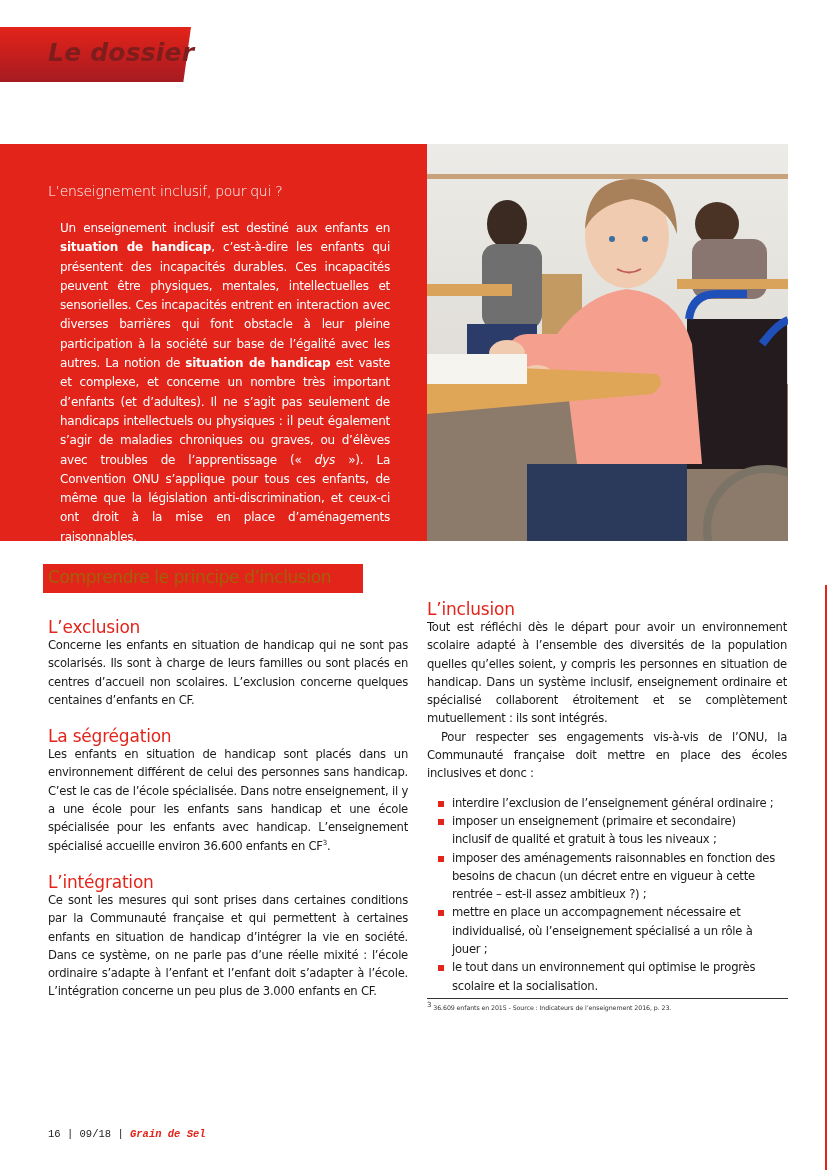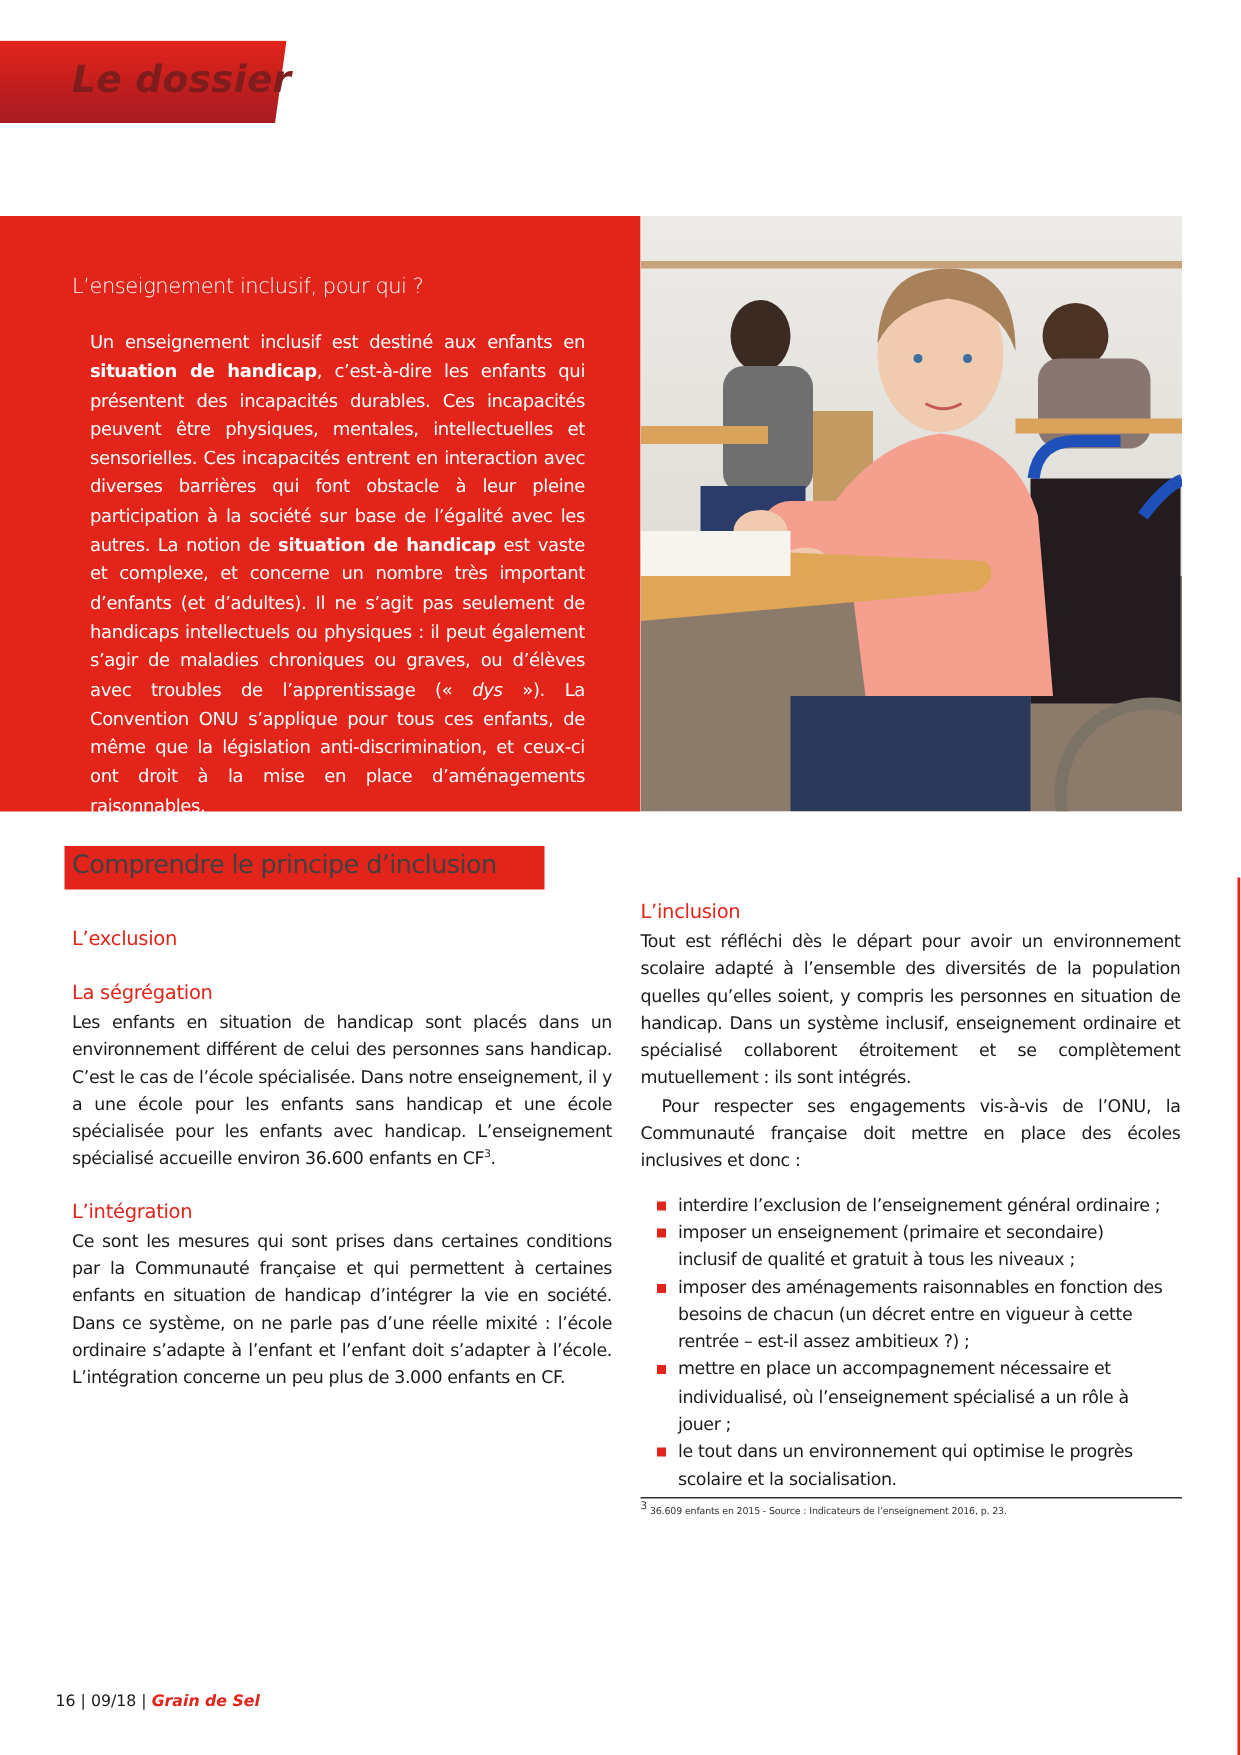--- a/index.html
+++ b/index.html
@@ -35,32 +35,32 @@
     .intro-text b { font-weight: bold; }
     .photo {
       position: absolute; left: 427px; top: 144px; width: 361px; height: 397px;
       overflow: hidden; background: #d9d2c8;
     }
     .section-header {
       position: absolute; left: 43px; top: 564px; width: 320px; height: 29px;
       background: #e3241a;
     }
     .section-title {
-      position: absolute; left: 48px; top: 567px; color: #404040;
+      position: absolute; left: 48px; top: 567px; color: #a16207;
       font-size: 17px; letter-spacing: -0.4px; font-weight: normal;
     }
     .col {
       position: absolute; font-size: 11.6px; line-height: 18.3px;
       letter-spacing: -0.25px; color: #1a1a1a;
     }
     .col p { margin: 0; text-align: justify; }
     .col-left { left: 48px; top: 600px; width: 360px; }
     .col-right { left: 427px; top: 600px; width: 360px; }
     .sub-head {
-      color: #e3241a; font-size: 13px; line-height: 18px; margin: 0;
+      color: #e3241a; font-size: 17px; line-height: 18px; margin: 0;
       letter-spacing: -0.2px; font-weight: normal;
     }
     .gap { height: 18px; }
     .indent { text-indent: 14px; }
     ul.bullets { list-style: none; padding: 0; margin: 11px; }
     ul.bullets li { position: relative; padding-left: 14px; text-align: left; }
     ul.bullets li .sq {
       position: absolute; left: 0; top: 7px; width: 6px; height: 6px; background: #e3241a;
     }
     sup { font-size: 7px; line-height: 0; }
@@ -70,21 +70,21 @@
     }
     .footnote {
       position: absolute; left: 427px; top: 1004px; font-size: 6.3px; color: #333;
       letter-spacing: -0.1px;
     }
     .side-rule {
       position: absolute; left: 825px; top: 585px; width: 2px; height: 585px;
       background: #e3241a;
     }
     .footer {
-      position: absolute; left: 37px; top: 1128px; font-size: 10.5px; color: #1a1a1a;
+      position: absolute; left: 48px; top: 1128px; font-size: 10.5px; color: #1a1a1a; font-family: Liberation Mono, monospace;
     }
     .footer .brand { color: #e3241a; font-style: italic; font-weight: bold; }
   </style>
 </head>
 <body>
 
 <div class="header-band"></div>
 <div class="header-title">Le dossier</div>
 
 <div class="intro-box"></div>
@@ -134,20 +134,21 @@
     <rect x="100" y="320" width="160" height="77" fill="#2b3a5a"></rect>
   </svg>
 </div>
 
 <div class="section-header"></div>
 <h2 class="section-title" style="margin:0">Comprendre le principe d’inclusion</h2>
 
 <div class="col col-left">
   <div class="gap"></div>
   <h3 class="sub-head">L’exclusion</h3>
+  <p>Concerne les enfants en situation de handicap qui ne sont pas scolarisés. Ils sont à charge de leurs familles ou sont placés en centres d’accueil non scolaires. L’exclusion concerne quelques centaines d’enfants en CF.</p>
   <div class="gap"></div>
   <h3 class="sub-head">La ségrégation</h3>
   <p><span>Les enfants en situation de handicap sont placés dans un environnement différent de celui des personnes sans handicap. C’est le cas de l’école spécialisée. Dans notre enseignement, il y a une école pour les enfants sans handicap et une école spécialisée pour les enfants avec handicap. L’enseignement spécialisé accueille environ 36.600 enfants en CF</span><sup>3</sup><span>.</span></p>
   <div class="gap"></div>
   <h3 class="sub-head">L’intégration</h3>
   <p>Ce sont les mesures qui sont prises dans certaines conditions par la Communauté française et qui permettent à certaines enfants en situation de handicap d’intégrer la vie en société. Dans ce système, on ne parle pas d’une réelle mixité : l’école ordinaire s’adapte à l’enfant et l’enfant doit s’adapter à l’école. L’intégration concerne un peu plus de 3.000 enfants en CF.</p>
 </div>
 
 <div class="col col-right">
   <h3 class="sub-head">L’inclusion</h3>

